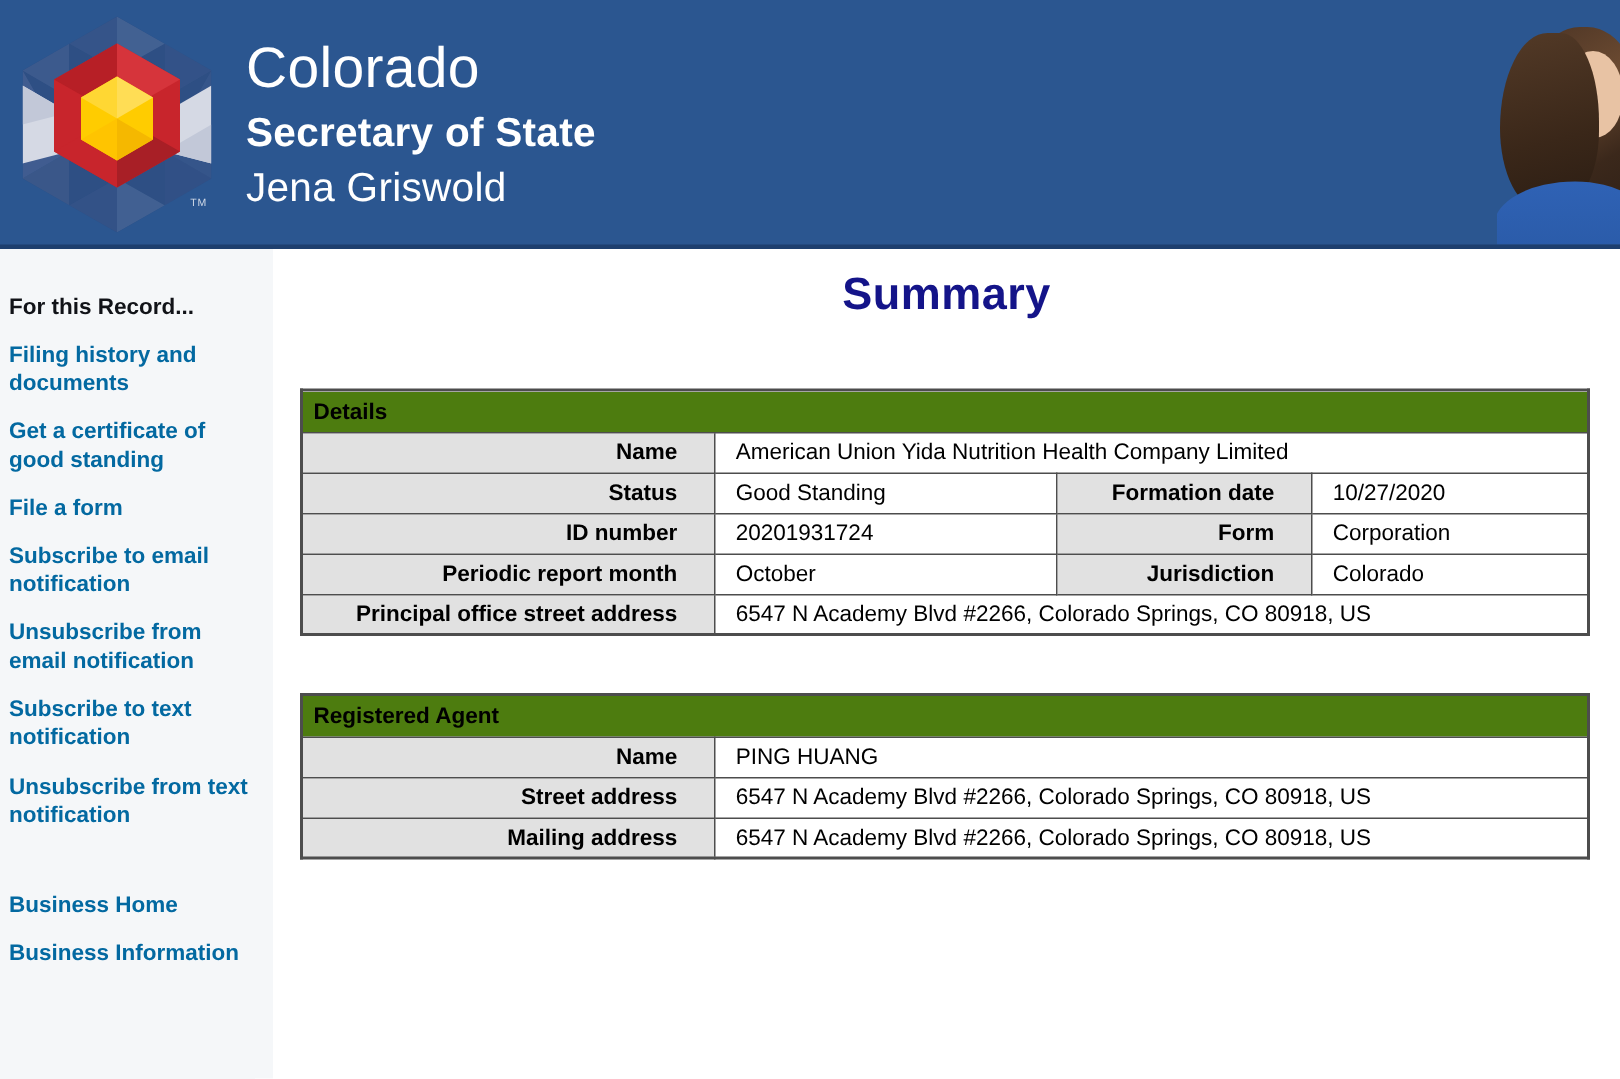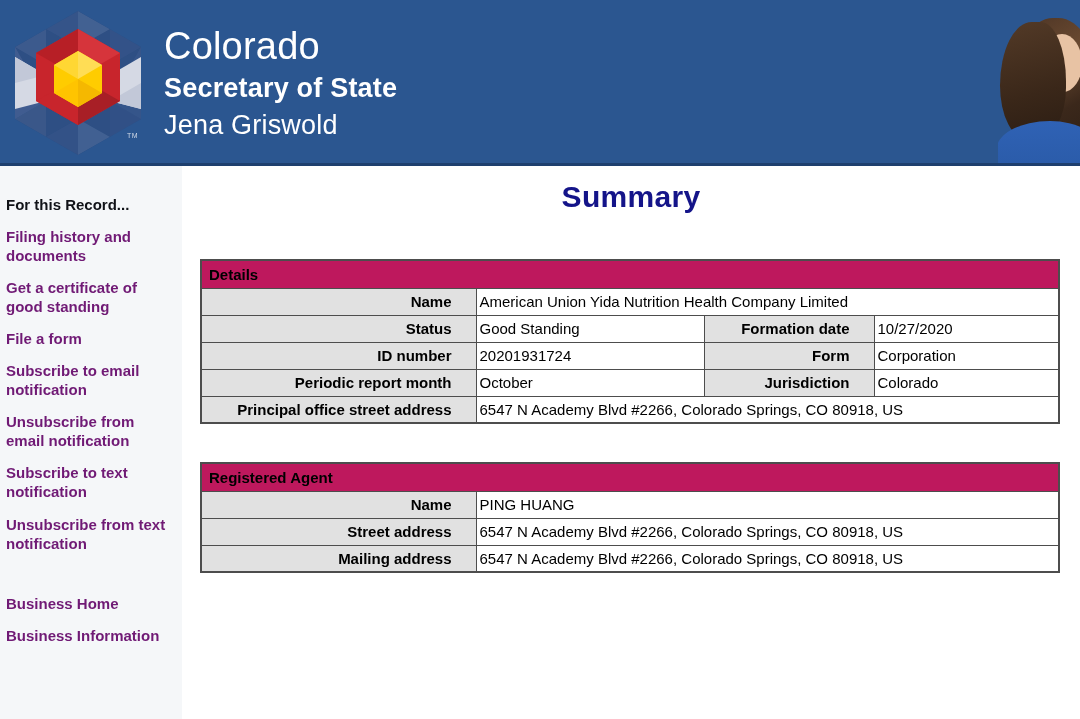--- a/index.html
+++ b/index.html
@@ -131,21 +131,21 @@
     font-size: 15px;
     font-weight: bold;
     color: #111318;
     margin: 0 0 13px 0;
     line-height: 1.2;
   }
   .sidebar-link {
     display: block;
     font-size: 15px;
     font-weight: bold;
-    color: #701a75;
+    color: #0369a1;
     text-decoration: none;
     line-height: 1.27;
     margin-bottom: 13px;
     padding-right: 10px;
     cursor: pointer;
   }
   .sidebar-gap { height: 28px; }
 
   
   .main {
@@ -176,37 +176,37 @@
     font-size: 15px;
     color: #000000;
     padding: 4px 6px;
     height: 27px;
     vertical-align: middle;
     background: #ffffff;
     overflow: hidden;
     white-space: nowrap;
   }
   .rec-table td.sectionhead {
-    background: #be185d;
+    background: #4d7c0f;
     font-weight: bold;
     font-size: 15px;
     text-align: left;
     padding-left: 7px;
     height: 28px;
   }
   .rec-table td.lbl {
     background: #e1e1e1;
     font-weight: bold;
     text-align: right;
     padding-right: 24px;
   }
   .rec-table td.val {
     background: #ffffff;
     text-align: left;
-    padding-left: 3px;
+    padding-left: 14px;
   }
 </style>
 </head>
 <body>
 
 <div class="site-header">
   <div class="header-inner">
 
     <div class="logo-wrap">
       <svg width="140" height="156" viewBox="0 0 140 156">

